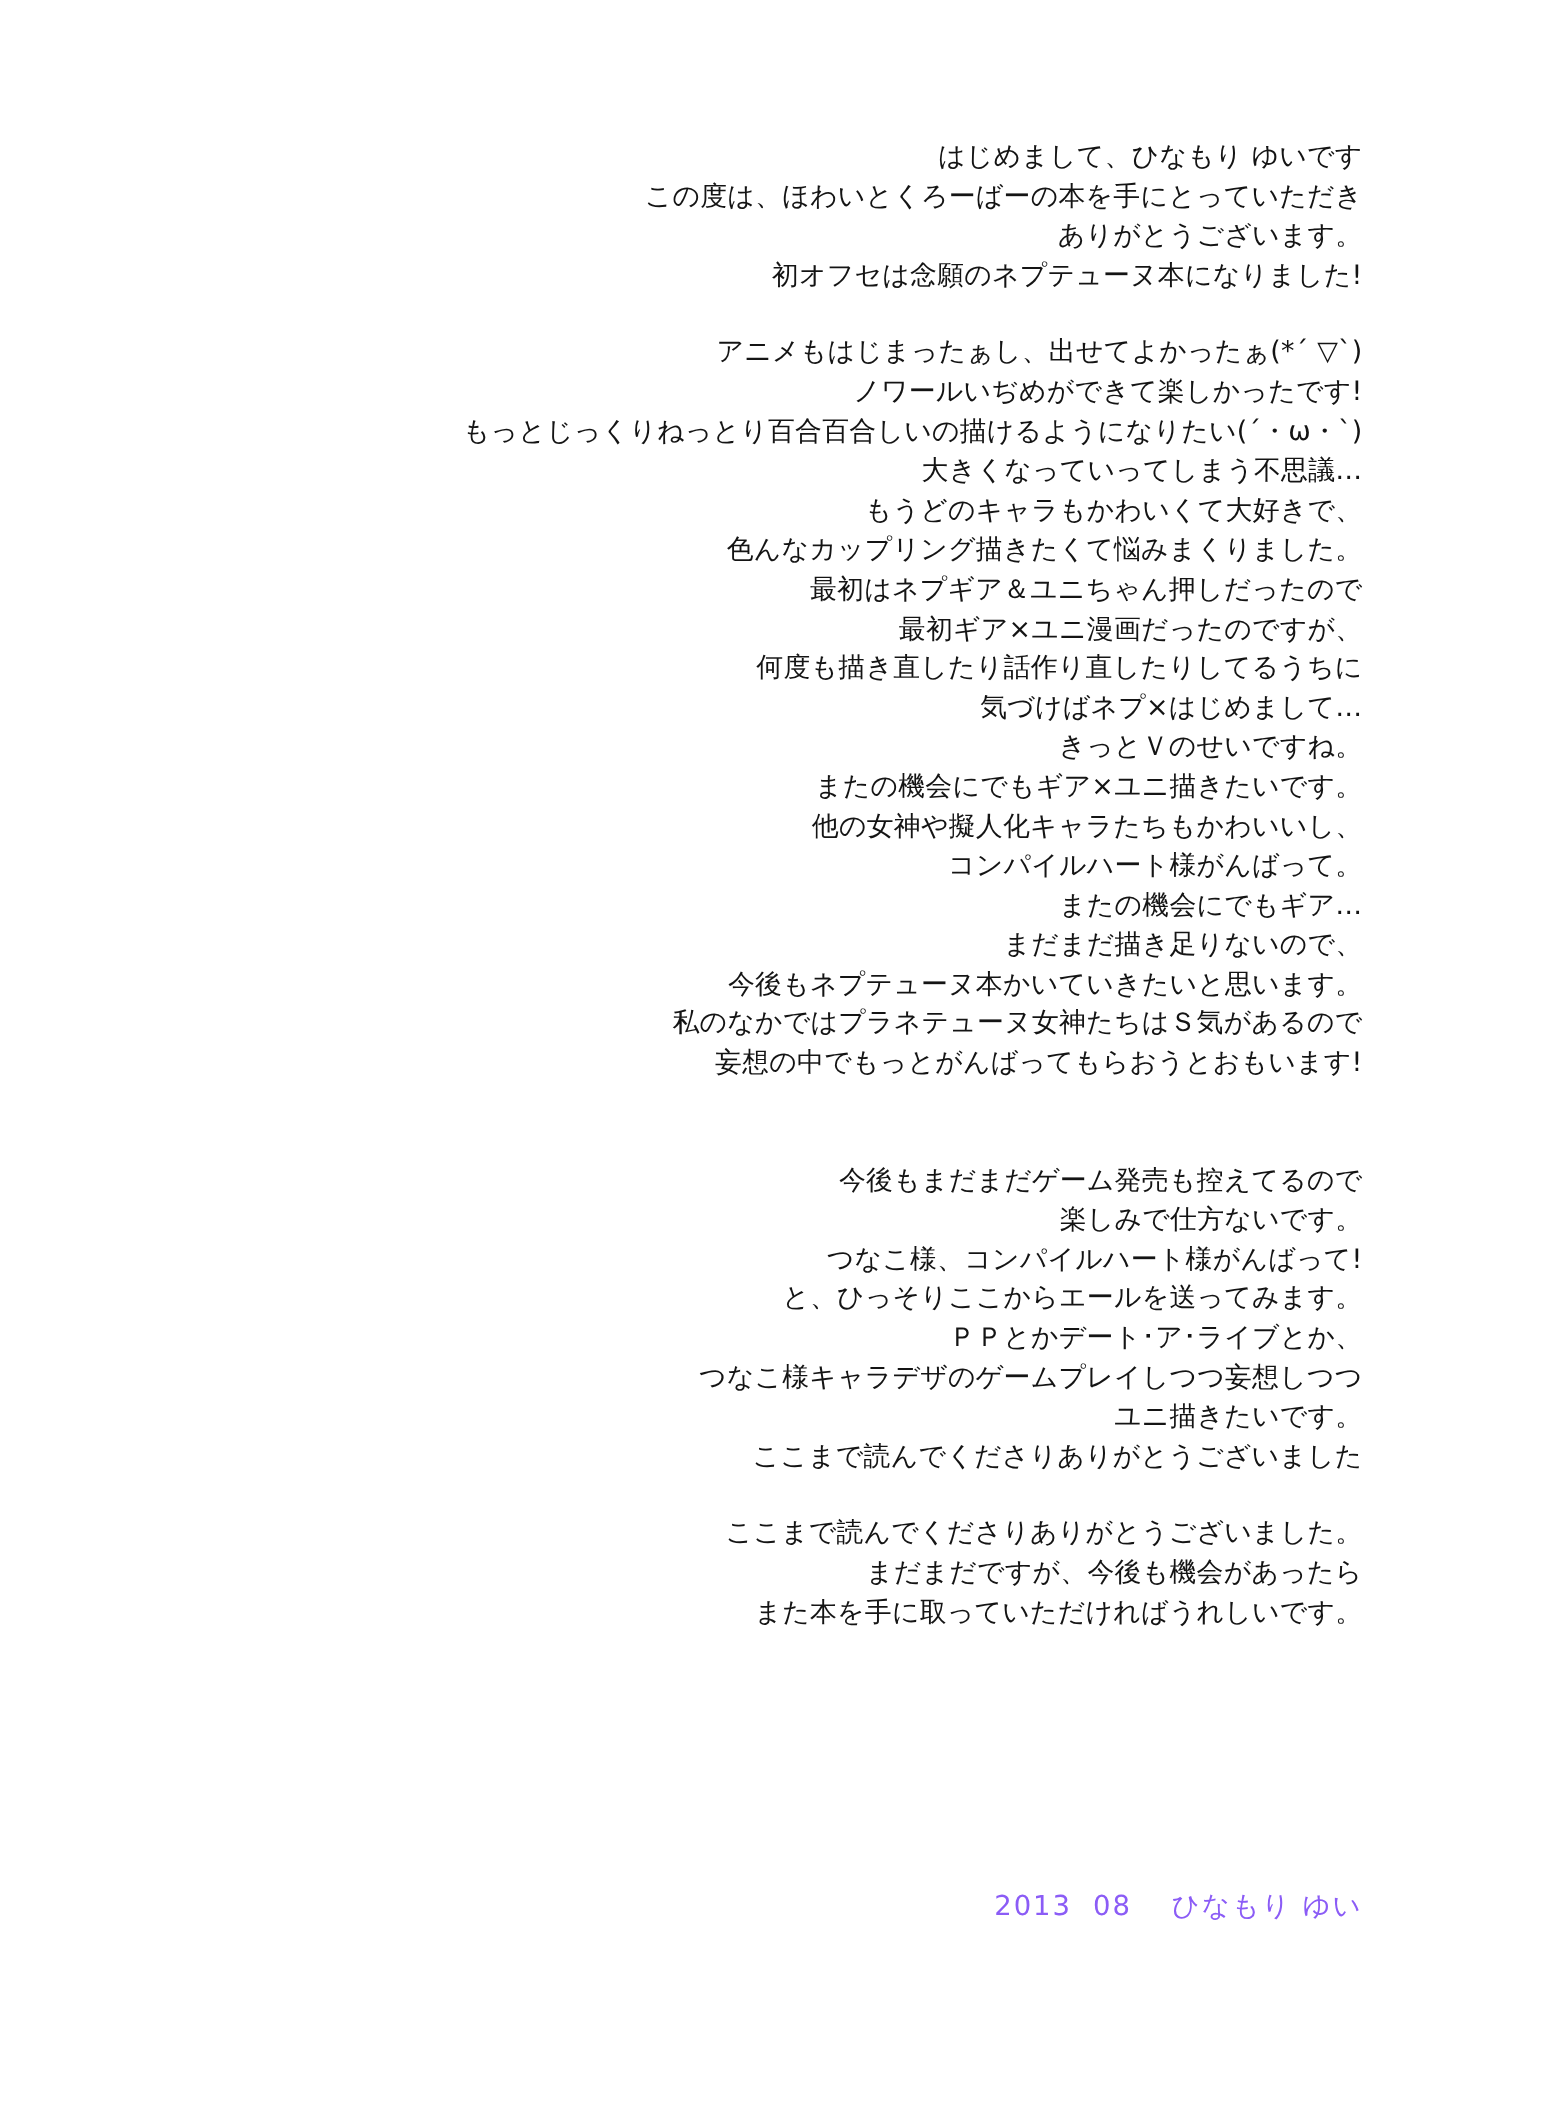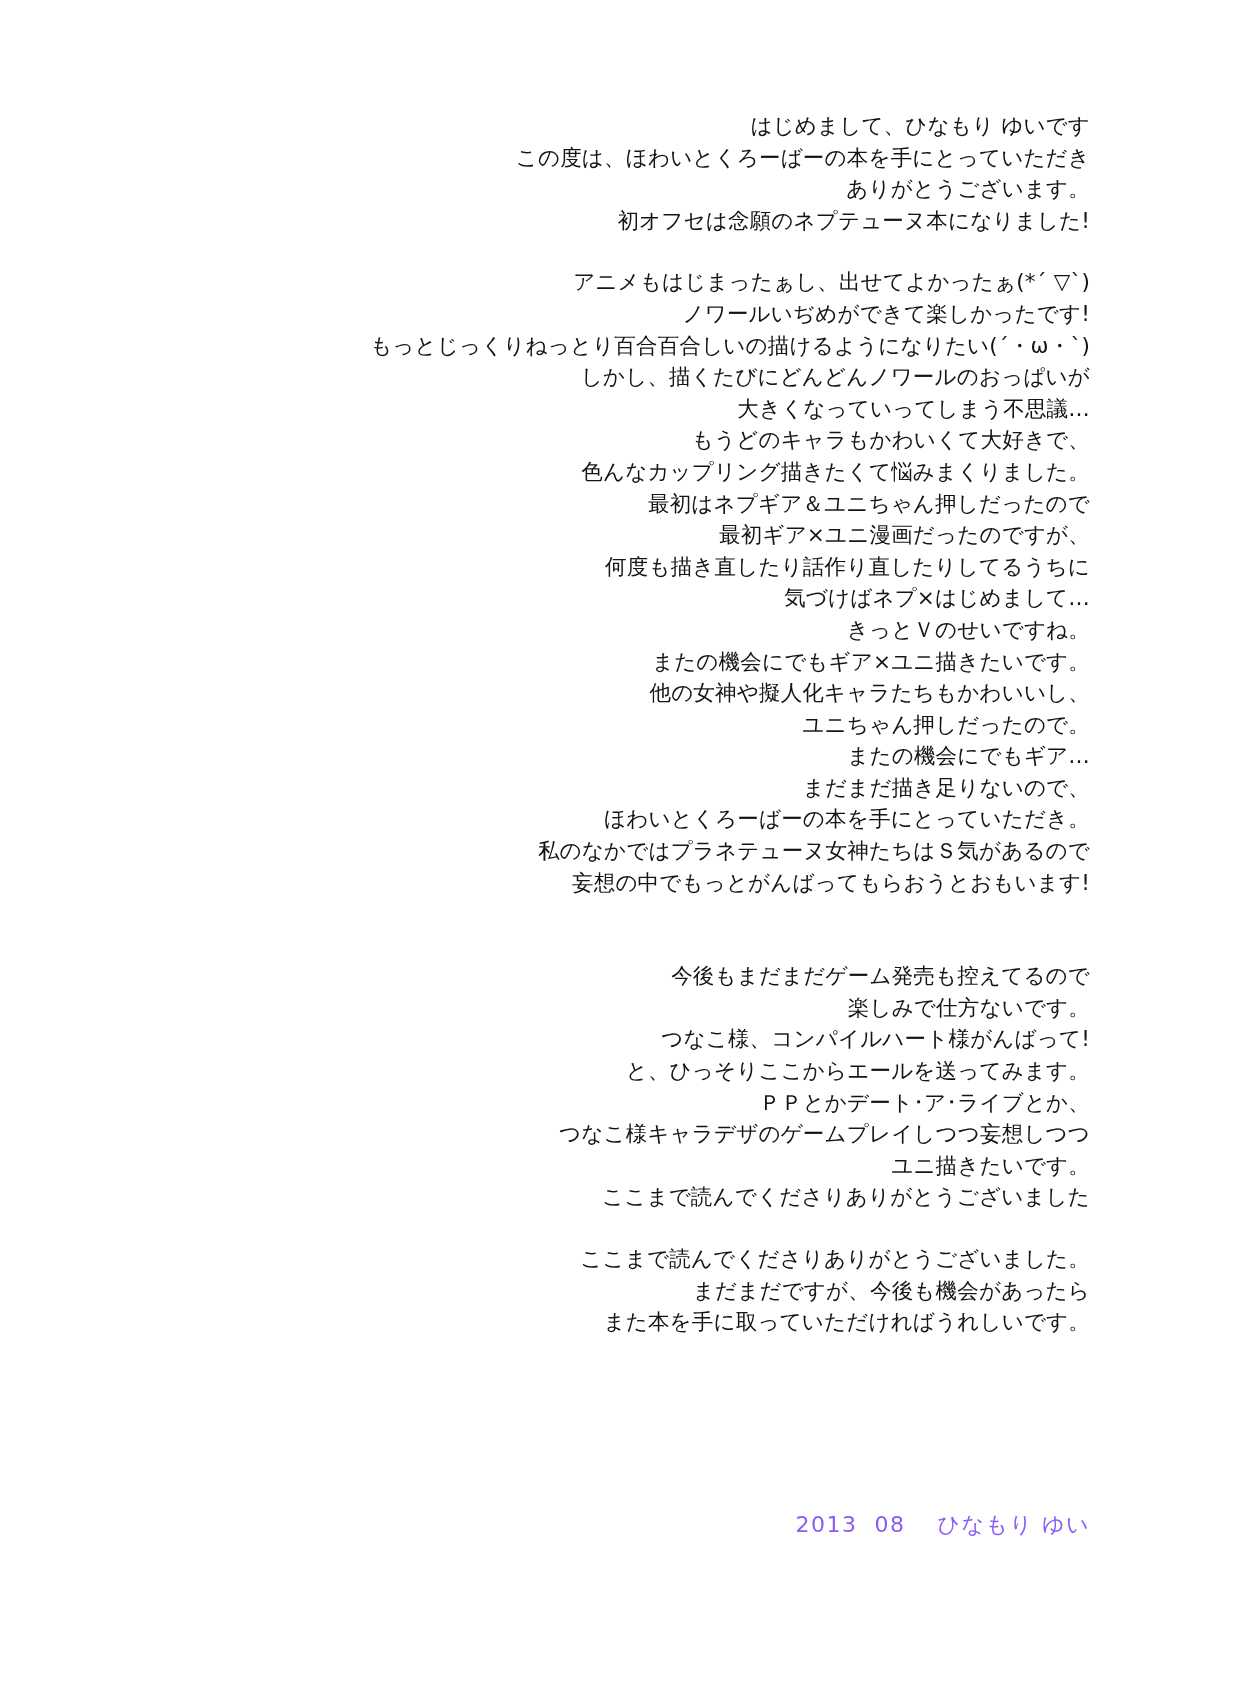--- a/index.html
+++ b/index.html
@@ -69,35 +69,34 @@
       <span class="line">はじめまして、ひなもり ゆいです</span>
       <span class="line">この度は、ほわいとくろーばーの本を手にとっていただき</span>
       <span class="line">ありがとうございます。</span>
       <span class="line">初オフセは念願のネプテューヌ本になりました!</span>
     </div>
 
     <div class="block">
       <span class="line">アニメもはじまったぁし、出せてよかったぁ(*´ ▽`)</span>
       <span class="line">ノワールいぢめができて楽しかったです!</span>
       <span class="line">もっとじっくりねっとり百合百合しいの描けるようになりたい(´・ω・`)</span>
-      <span class="line">しかし、描くたびにどんどんノワールのおっぱいが</span>
       <span class="line">大きくなっていってしまう不思議…</span>
       <span class="line">もうどのキャラもかわいくて大好きで、</span>
       <span class="line">色んなカップリング描きたくて悩みまくりました。</span>
       <span class="line">最初はネプギア＆ユニちゃん押しだったので</span>
       <span class="line">最初ギア×ユニ漫画だったのですが、</span>
       <span class="line">何度も描き直したり話作り直したりしてるうちに</span>
       <span class="line">気づけばネプ×はじめまして…</span>
       <span class="line">きっとＶのせいですね。</span>
       <span class="line">またの機会にでもギア×ユニ描きたいです。</span>
       <span class="line">他の女神や擬人化キャラたちもかわいいし、</span>
-      <span class="line">ユニちゃん押しだったので。</span>
+      <span class="line">コンパイルハート様がんばって。</span>
       <span class="line">またの機会にでもギア…</span>
       <span class="line">まだまだ描き足りないので、</span>
-      <span class="line">ほわいとくろーばーの本を手にとっていただき。</span>
+      <span class="line">今後もネプテューヌ本かいていきたいと思います。</span>
       <span class="line">私のなかではプラネテューヌ女神たちはＳ気があるので</span>
       <span class="line">妄想の中でもっとがんばってもらおうとおもいます!</span>
     </div>
 
     <div class="gap-large"></div>
 
     <div class="block">
       <span class="line">今後もまだまだゲーム発売も控えてるので</span>
       <span class="line">楽しみで仕方ないです。</span>
       <span class="line">つなこ様、コンパイルハート様がんばって!</span>

